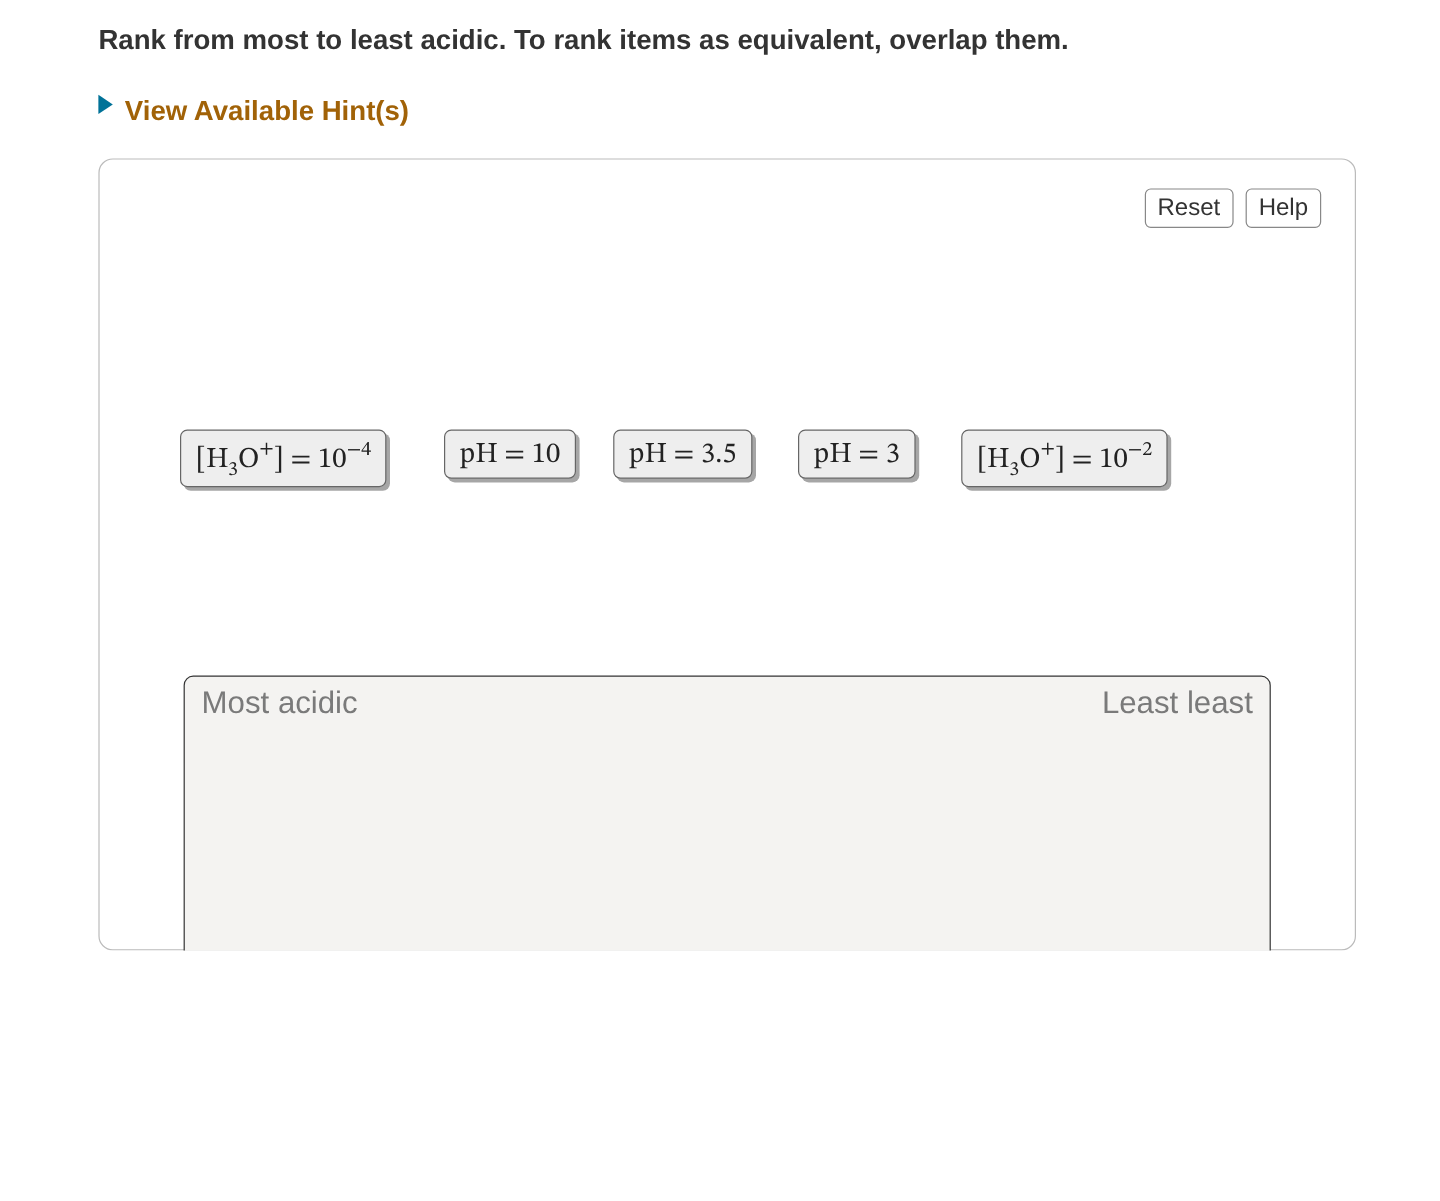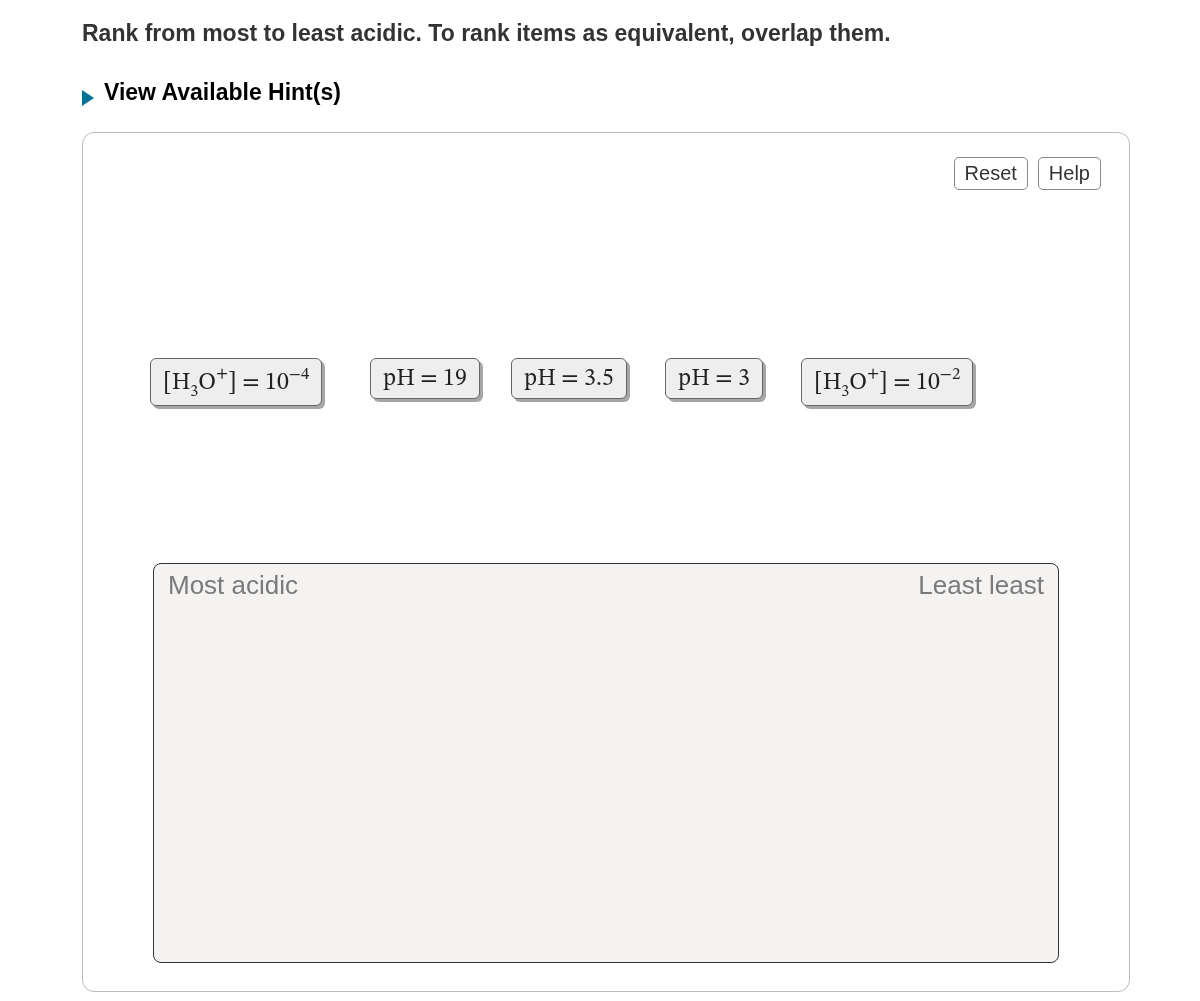--- a/index.html
+++ b/index.html
@@ -15,43 +15,43 @@
       padding: 20px 70px 0 82px;
     }
     .prompt {
       font-size: 23px;
       font-weight: 700;
       color: #333;
       margin-bottom: 26px;
     }
     .hints-toggle {
       display: flex;
-      align-items: flex-end;
+      align-items: flex-start;
       gap: 10px;
-      color: #000000;
+      color: #a16207;
       font-size: 23px;
       font-weight: 700;
       cursor: pointer;
       margin-bottom: 26px;
       user-select: none;
       margin-top: 32px;
     }
     .hints-toggle .tri {
       width: 0; height: 0;
       border-top: 8px solid transparent;
       border-bottom: 8px solid transparent;
       border-left: 12px solid #007298;
       flex: 0 0 auto;
     }
     .panel {
       border: 1px solid #bbb;
       border-radius: 12px;
       background: #fff;
       position: relative;
-      height: 860px;
+      height: 660px;
       padding: 0;
     }
     .panel-toolbar {
       position: absolute;
       top: 24px;
       right: 28px;
       display: flex;
       gap: 10px;
     }
     .tb-btn {
@@ -125,21 +125,21 @@
 
     <div class="stage">
 
       <div class="chip" style="left:67px; top:225px;">
         <span>
           <span>[H</span><span class="sub">3</span><span>O</span><span class="sup">+</span><span>] = 10</span><span class="negsup">−4</span>
         </span>
       </div>
 
       <div class="chip" style="left:287px; top:225px;">
-        <span>pH = 19</span>
+        <span>pH = 10</span>
       </div>
 
       <div class="chip" style="left:428px; top:225px;">
         <span>pH = 3.5</span>
       </div>
 
       <div class="chip" style="left:582px; top:225px;text-align:center;">
         <span>pH = 3</span>
       </div>
 

